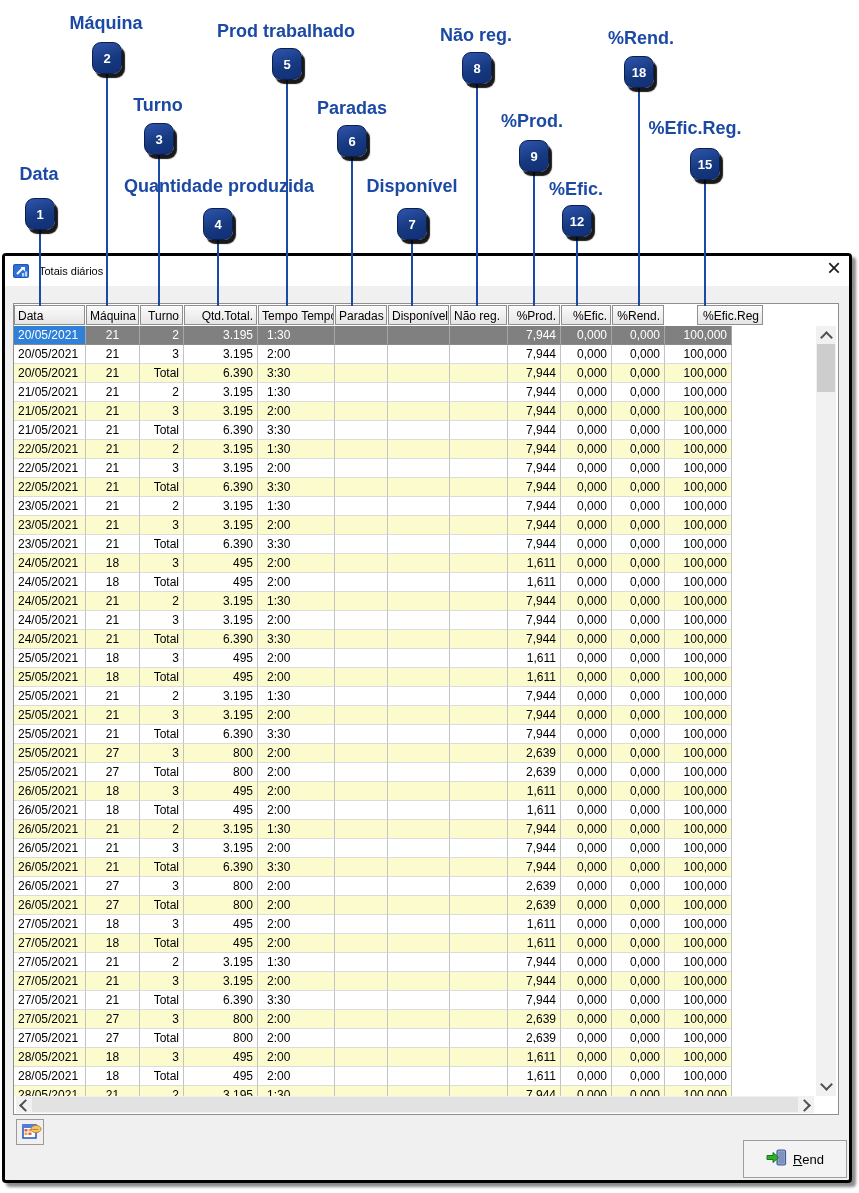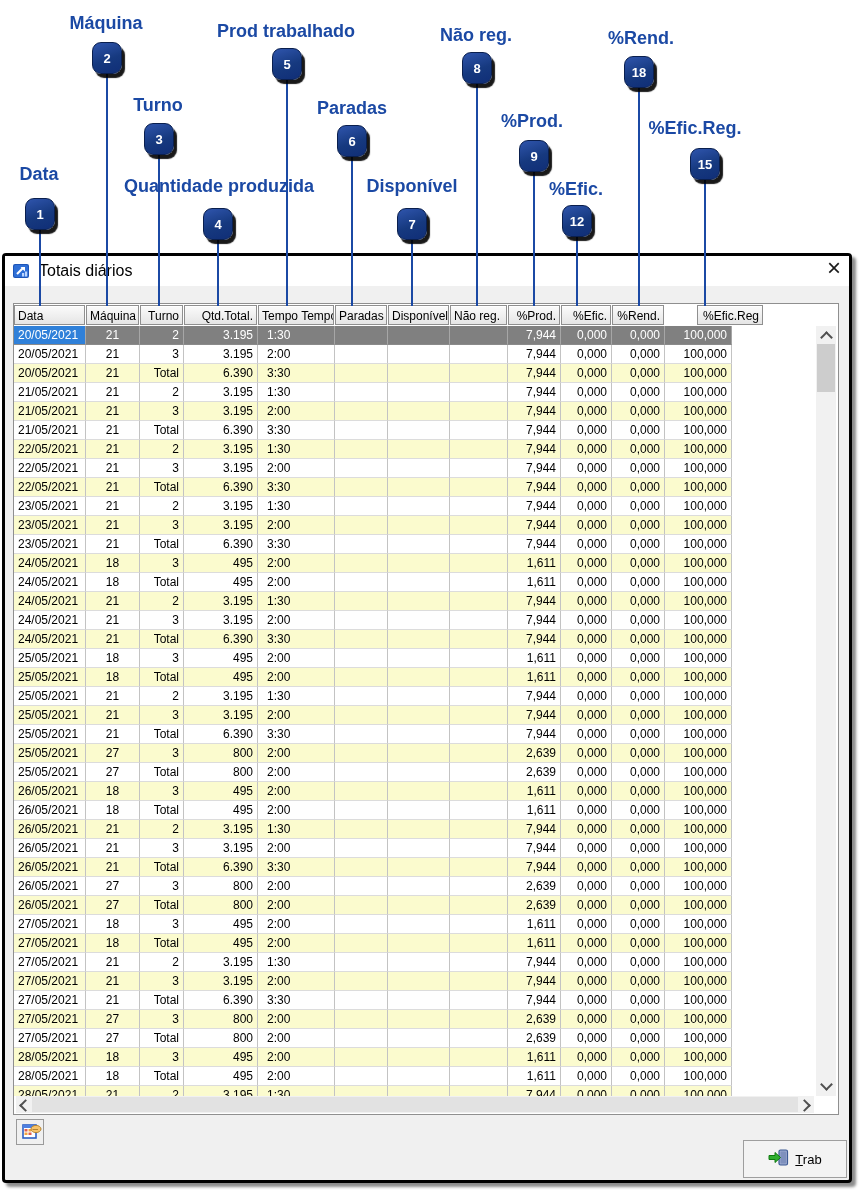--- a/index.html
+++ b/index.html
@@ -6,21 +6,21 @@
   .stage{position:relative;width:859px;height:1193px;background:#ffffff;overflow:hidden;
          font-family:"Liberation Sans",sans-serif;}
 
   
   .window{position:absolute;left:2px;top:253px;width:850px;height:930px;box-sizing:border-box;
           background:#f0f0f0;border:3px solid #000;border-radius:4px;
           box-shadow:4px 4px 3px rgba(0,0,0,.45);z-index:1;}
   .titlebar{position:relative;height:30px;background:#ffffff;display:flex;align-items:center;
             padding:0 8px;}
   .app-icon{width:17px;height:15px;display:inline-block;flex:0 0 auto;}
-  .win-title{font-size:16px;color:#000;margin-left:9px;}
+  .win-title{font-size:11px;color:#000;margin-left:9px;}
   .close-btn{position:absolute;right:8px;top:-3px;font-size:24px;font-weight:400;color:#1a1a1a;
              line-height:30px;cursor:default;}
 
   
   .grid{position:absolute;left:8px;top:47px;width:826px;height:812px;box-sizing:border-box;
         background:#ffffff;border:1px solid #8f8f8f;}
   .ghead{position:absolute;left:0;top:1px;height:21px;display:flex;}
   .hcell{box-sizing:border-box;height:20px;margin-right:1px;font-size:12px;color:#000;
          padding:3px 3px 0 3px;white-space:nowrap;overflow:hidden;
          background:linear-gradient(180deg,#fbfbfb,#e5e5e5);
@@ -710,21 +710,21 @@
     </button>
 
     <button class="sair-btn">
       <span>
         <svg width="21" height="17" viewBox="0 0 21 17">
           <rect x="11" y="1" width="8.5" height="15" rx="1.5" fill="#9aa9cf" stroke="#3d5a94" stroke-width="1.2"></rect>
           <rect x="12.5" y="2.5" width="5.5" height="12" rx="1" fill="#7e90bd"></rect>
           <path d="M1 6.5 L7 6.5 L7 3.5 L12.5 8.5 L7 13.5 L7 10.5 L1 10.5 Z" fill="#2fae2f" stroke="#0f7a0f" stroke-width="1"></path>
         </svg>
       </span>
-      <span class="sair-label">Trab</span>
+      <span class="sair-label">Rend</span>
     </button>
   </div>
 
   <div class="co-line" style="left:39px;top:230px;height:76px;"></div>
   <div class="co-line" style="left:106px;top:74px;height:232px;"></div>
   <div class="co-line" style="left:158px;top:155px;height:151px;"></div>
   <div class="co-line" style="left:217px;top:240px;height:66px;"></div>
   <div class="co-line" style="left:286px;top:80px;height:226px;"></div>
   <div class="co-line" style="left:351px;top:157px;height:149px;"></div>
   <div class="co-line" style="left:411px;top:240px;height:66px;"></div>

